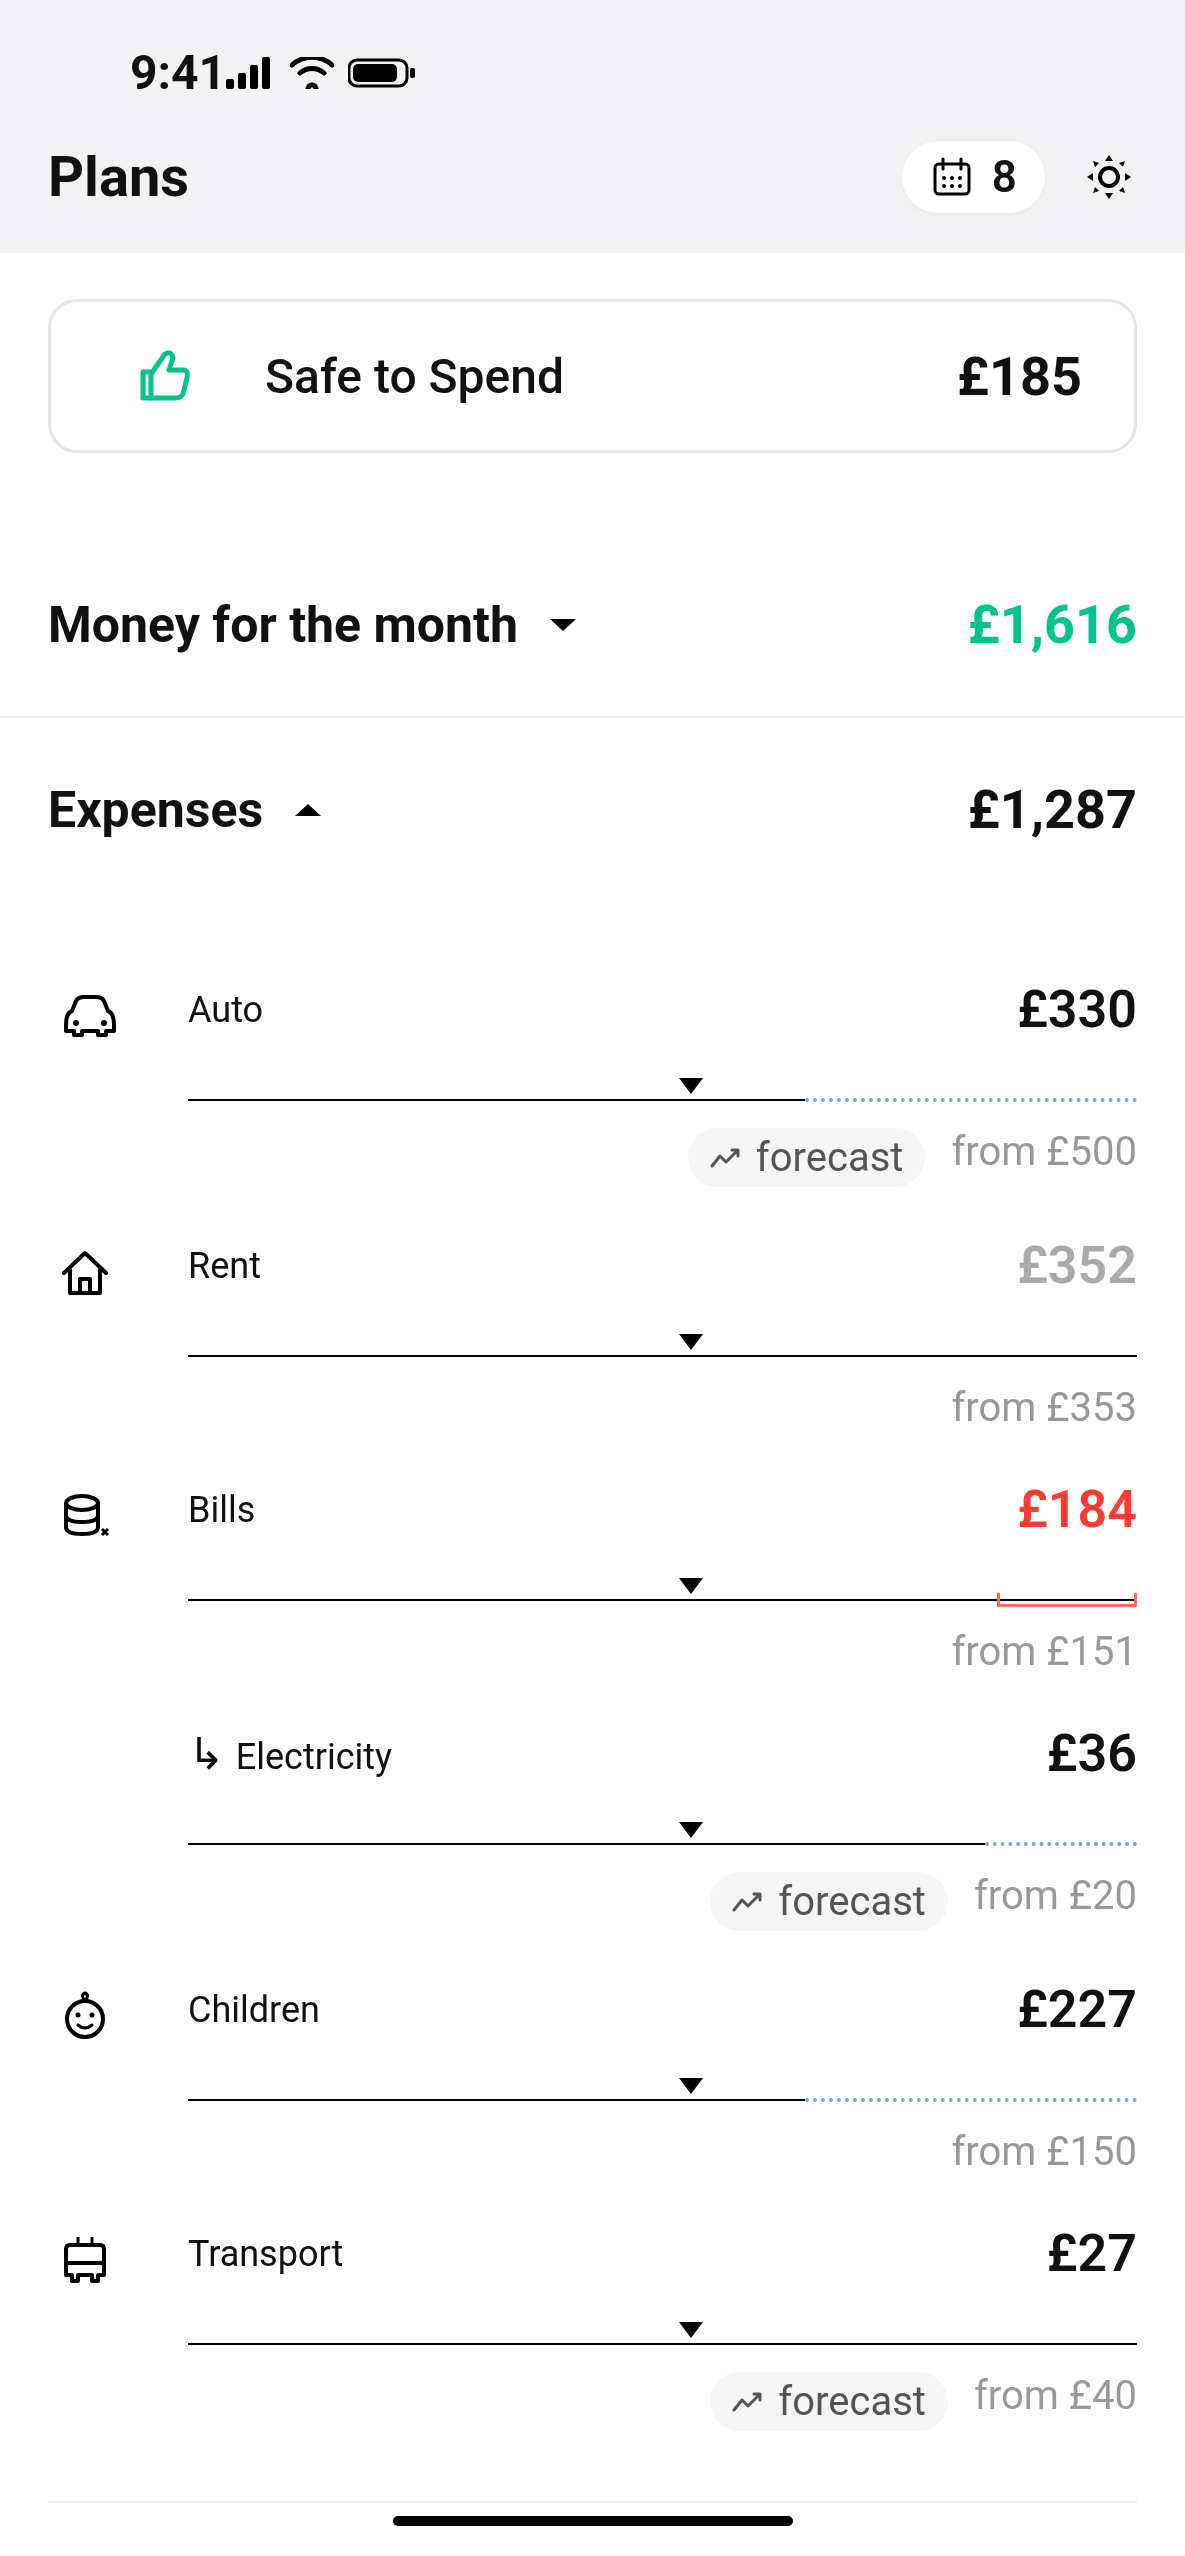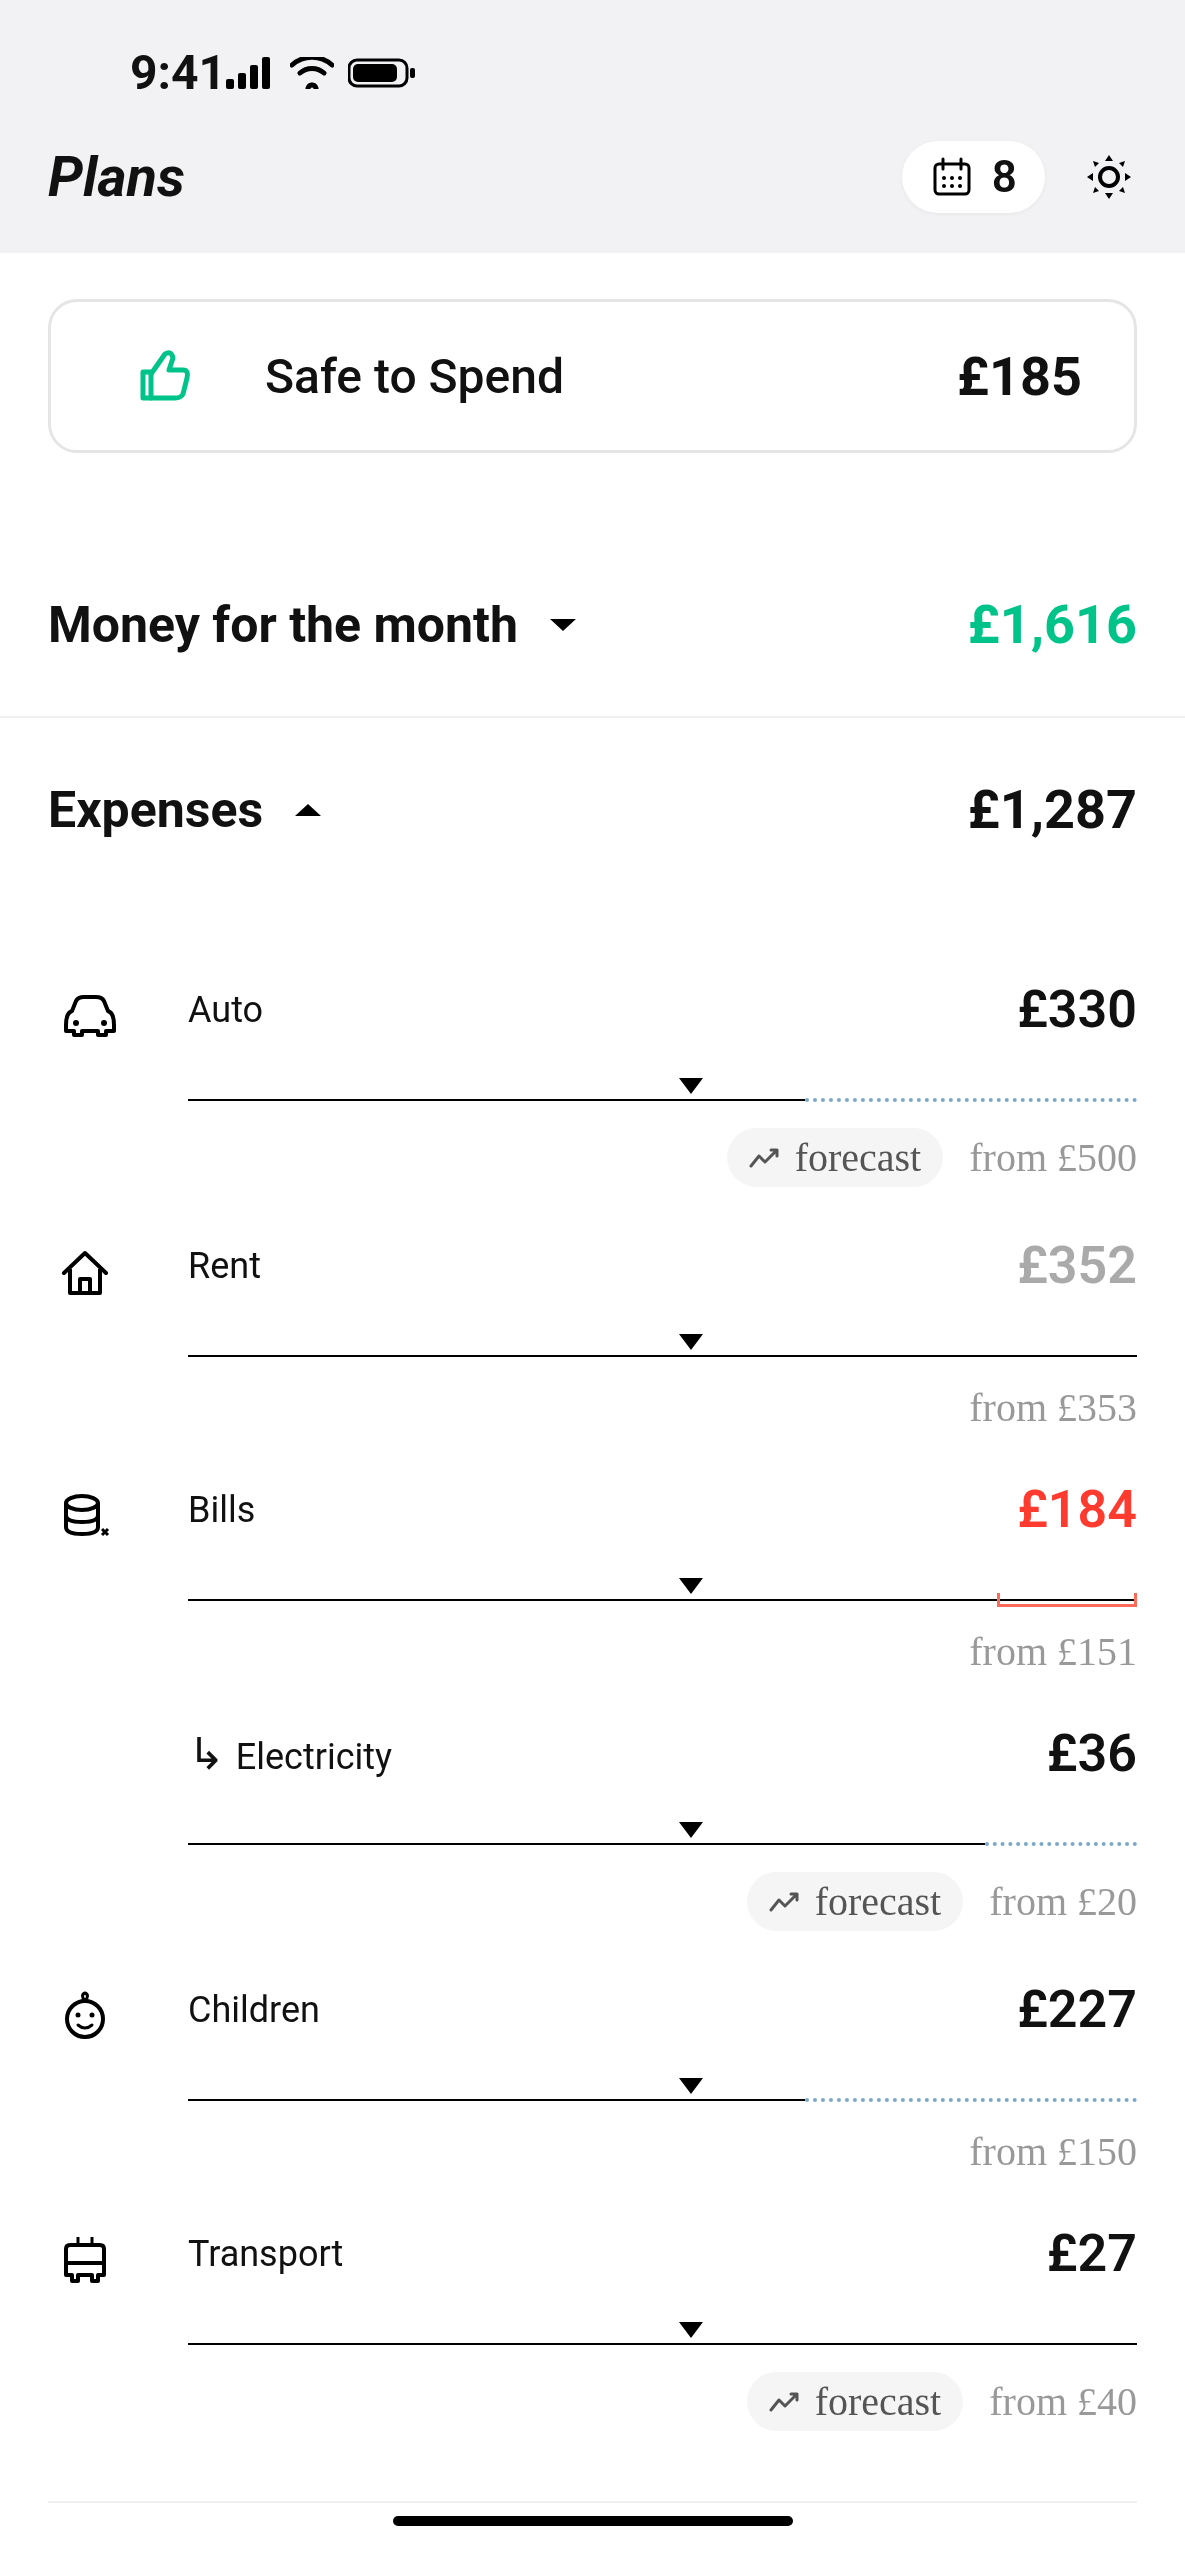--- a/index.html
+++ b/index.html
@@ -1,21 +1,21 @@
 <!DOCTYPE html>
 <html><head>
 <meta charset="utf-8">
 <style>
   * { box-sizing: border-box; margin: 0; padding: 0; }
   html, body { width: 1185px; height: 2556px; font-family: -apple-system, BlinkMacSystemFont, "Segoe UI", Roboto, Helvetica, Arial, sans-serif; background: #f2f2f4; color: #111; }
   .status-bar { display: flex; justify-content: flex-start; align-items: center; padding: 44px 60px 20px 130px; }
   .status-time { font-size: 48px; font-weight: 700; }
   .status-icons { display: flex; gap: 14px; align-items: center; }
   .top-bar { display: flex; justify-content: space-between; align-items: center; padding: 20px 48px 40px 48px; }
-  .top-title { font-size: 56px; font-weight: 700; font-style: italic; }
+  .top-title { font-size: 56px; font-weight: 700; }
   .top-actions { display: flex; gap: 36px; align-items: center; }
   .date-pill { display: flex; align-items: center; gap: 18px; background: #fff; border-radius: 40px; padding: 10px 28px; box-shadow: 0 1px 4px rgba(0,0,0,0.05); }
   .date-pill span.num { font-size: 44px; font-weight: 600; }
   .content { background: #fff; min-height: 2200px; padding: 46px 48px; }
   .safe-card { border: 3px solid rgba(0,0,0,0.1); border-radius: 29px; padding: 42px 52px 42px 80px; display: flex; align-items: center; justify-content: space-between; }
   .safe-left { display: flex; align-items: center; gap: 70px; }
   .safe-label { font-size: 48px; font-weight: 500; }
   .safe-amount { font-size: 54px; font-weight: 700; }
   .section-row { display: flex; justify-content: space-between; align-items: center; margin-top: 120px; }
   .section-row.first { margin-top: 140px; }
@@ -32,21 +32,21 @@
   .exp-head { display: flex; justify-content: space-between; align-items: center; }
   .exp-name { font-size: 36px; font-weight: 400; text-align: right; }
   .exp-amount { font-size: 52px; font-weight: 600; }
   .exp-slider { position: relative; margin-top: 48px; height: 16px; }
   .track { position: absolute; left: 0; right: 0; top: 11px; height: 2px; background: #000; }
   .track.dotted-right { background: none; }
   .track.dotted-right::before { content: ""; position: absolute; left: 0; width: var(--solid,65%); height: 2px; background: #000; top:0; }
   .track.dotted-right::after { content: ""; position: absolute; left: var(--solid,65%); right: 0; height: 0; top:-1px; border-top: 4px dotted #7aa8c9; }
   .red-bracket { position: absolute; right: 0; top: 5px; width: 140px; height: 14px; border-left: 3px solid #ff6b5b; border-right: 3px solid #ff6b5b; border-bottom: 3px solid #ff6b5b; }
   .caret { position: absolute; top: -10px; width: 0; height: 0; border-left: 12px solid transparent; border-right: 12px solid transparent; border-top: 16px solid #000; transform: translateX(-50%); left: 53%; }
-  .exp-sub { display: flex; justify-content: flex-end; align-items: center; gap: 26px; margin-top: 24px; font-family: Liberation Serif, serif; }
+  .exp-sub { display: flex; justify-content: flex-end; align-items: flex-start; gap: 26px; margin-top: 24px; }
   .sub-from { color: #999; font-size: 40px; }
   .forecast-chip { display: flex; align-items: center; gap: 14px; background: #f5f5f5; border-radius: 30px; padding: 6px 22px; }
   .forecast-chip span { font-size: 40px; color: #555; }
   .subitem .exp-name::before { content: "↳  "; font-size: 44px; }
   .subitem .exp-icon { visibility: hidden; }
   .section2 { border-top: 2px solid rgba(0,0,0,0.06); margin-top: 70px; padding-top: 10px; }
   .row-simple { display: flex; align-items: flex-start; padding: 60px 0 0 0; }
   svg { display: block; }
   .home-indicator { position: absolute; left: 50%; transform: translateX(-50%); bottom: 30px; width: 400px; height: 10px; background: #000; border-radius: 10px; }
 </style>

